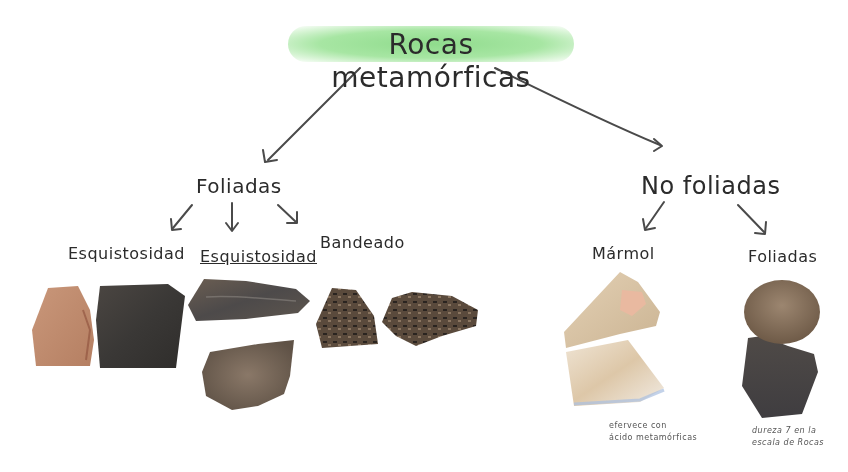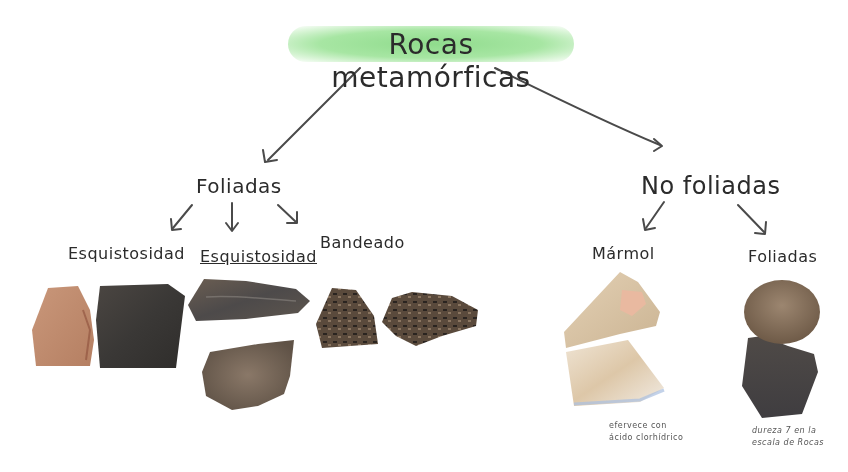--- a/index.html
+++ b/index.html
@@ -140,18 +140,18 @@
       <stop offset="0" stop-color="#4f4a47"></stop>
         <stop offset="1" stop-color="#3f3d40"></stop>
     </linearGradient>
   </defs>
   <path d="M10 62 L24 60 L50 70 L76 78 L80 96 L64 138 L24 142 L4 110 Z" fill="url(#g8)"></path>
   <ellipse cx="44" cy="36" rx="38" ry="32" fill="url(#g7)"></ellipse>
 </svg>
 
 <div class="abs hand cap" style="left:580px; top:420px;margin-left:29px;">
   <div>efervece con</div>
-  <div>ácido clorhídrico</div>
+  <div>ácido metamórficas</div>
 </div>
 <div class="abs hand cap" style="left:752px; top:425px;font-style:italic;">
   <div>dureza 7 en la</div>
   <div>escala de Rocas</div>
 </div>
 
 </body></html>

